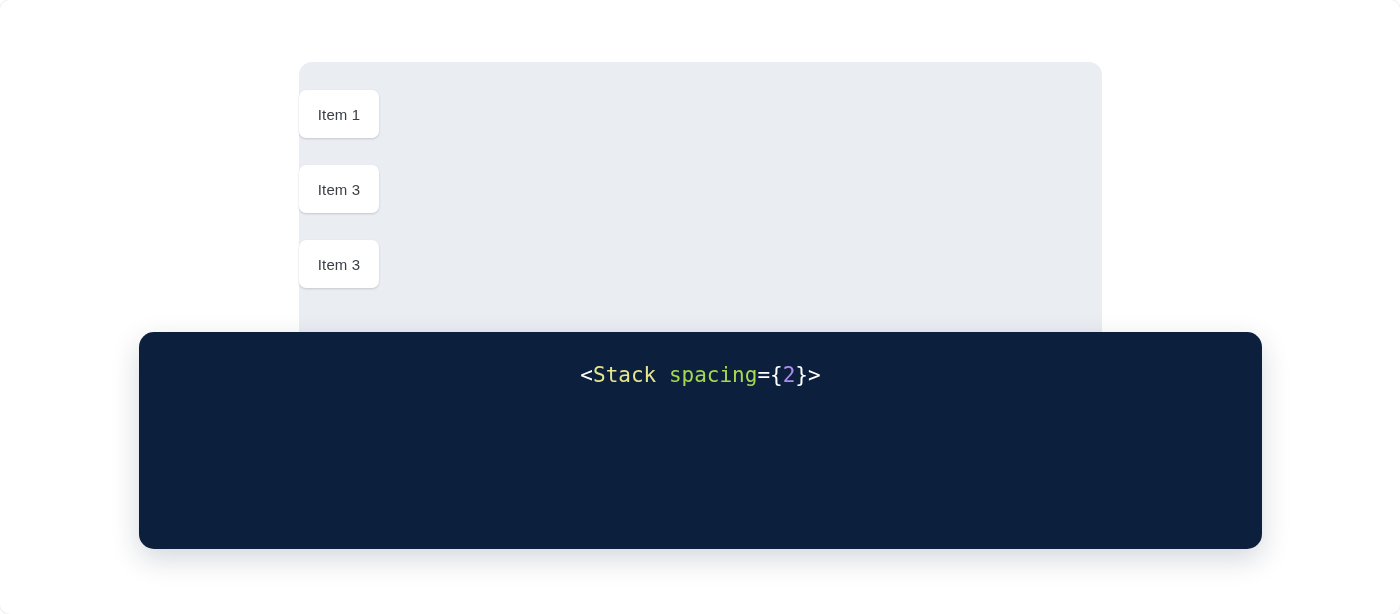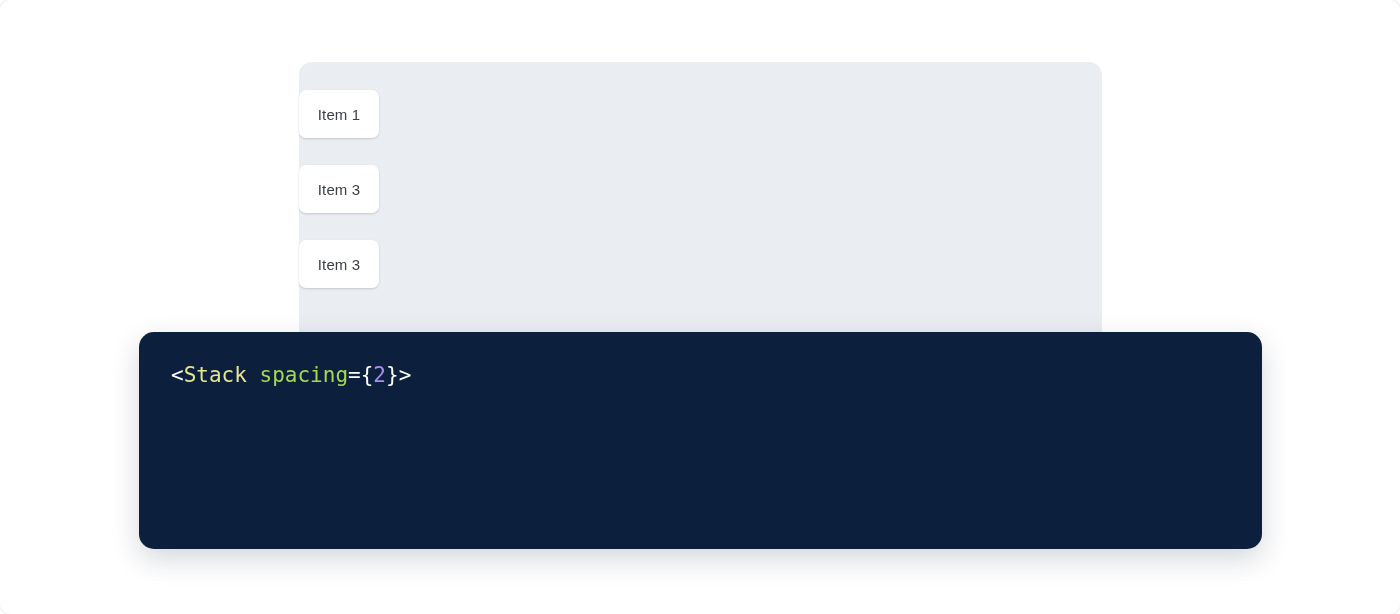--- a/index.html
+++ b/index.html
@@ -70,20 +70,21 @@
     position: absolute;
     left: 139px;
     top: 332px;
     width: 1123px;
     height: 217px;
     background: #0c1f3d;
     border-radius: 15px;
     box-sizing: border-box;
     padding: 27px 32px;
     box-shadow: 0 10px 28px rgba(12, 31, 61, 0.18);
+    text-align: center;
   }
 
   .code-pre {
     margin: 0;
     font-family: "DejaVu Sans Mono", "Liberation Mono", monospace;
     font-size: 21px;
     line-height: 33.6px;
     color: #ffffff;
     white-space: pre;
     letter-spacing: 0px;

